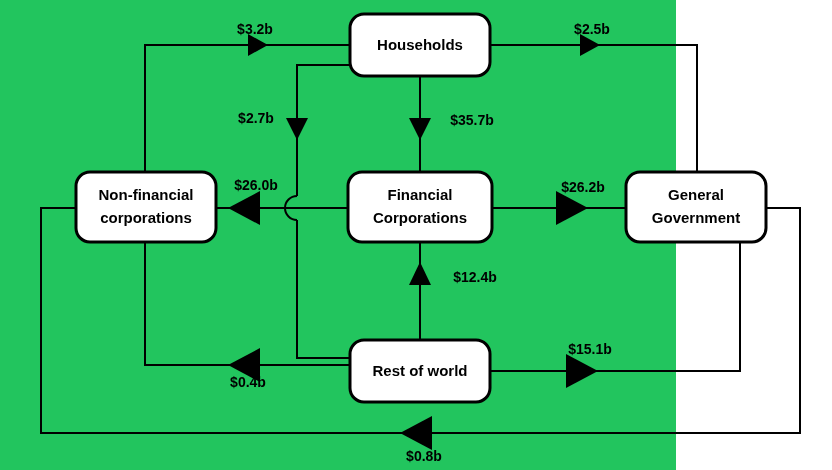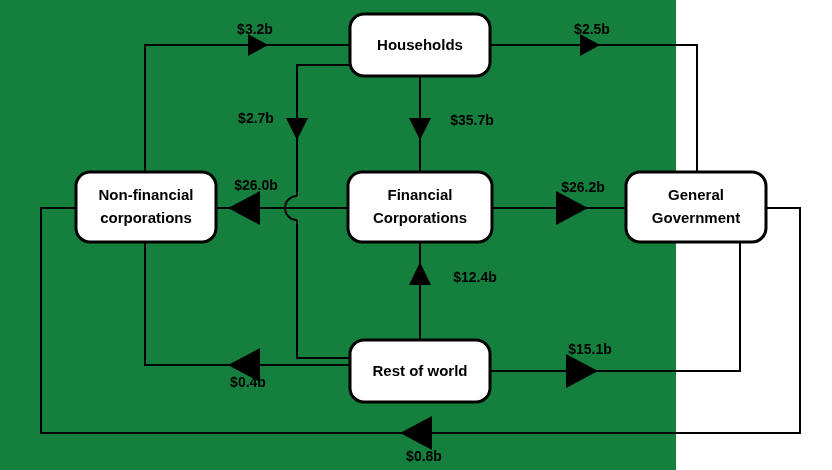--- a/index.html
+++ b/index.html
@@ -10,21 +10,21 @@
   body {
     width: 832px;
     height: 470px;
     font-family: "Liberation Sans", sans-serif;
     overflow: hidden;
   }
   #diagram-root {
     position: relative;
     width: 676px;
     height: 470px;
-    background: #15803d;
+    background: #22c55e;
   }
   svg.flow-svg {
     display: block;
     width: 832px;
     height: 470px;
   }
   .node-box {
     fill: #ffffff;
     stroke: #000000;
     stroke-width: 3;

